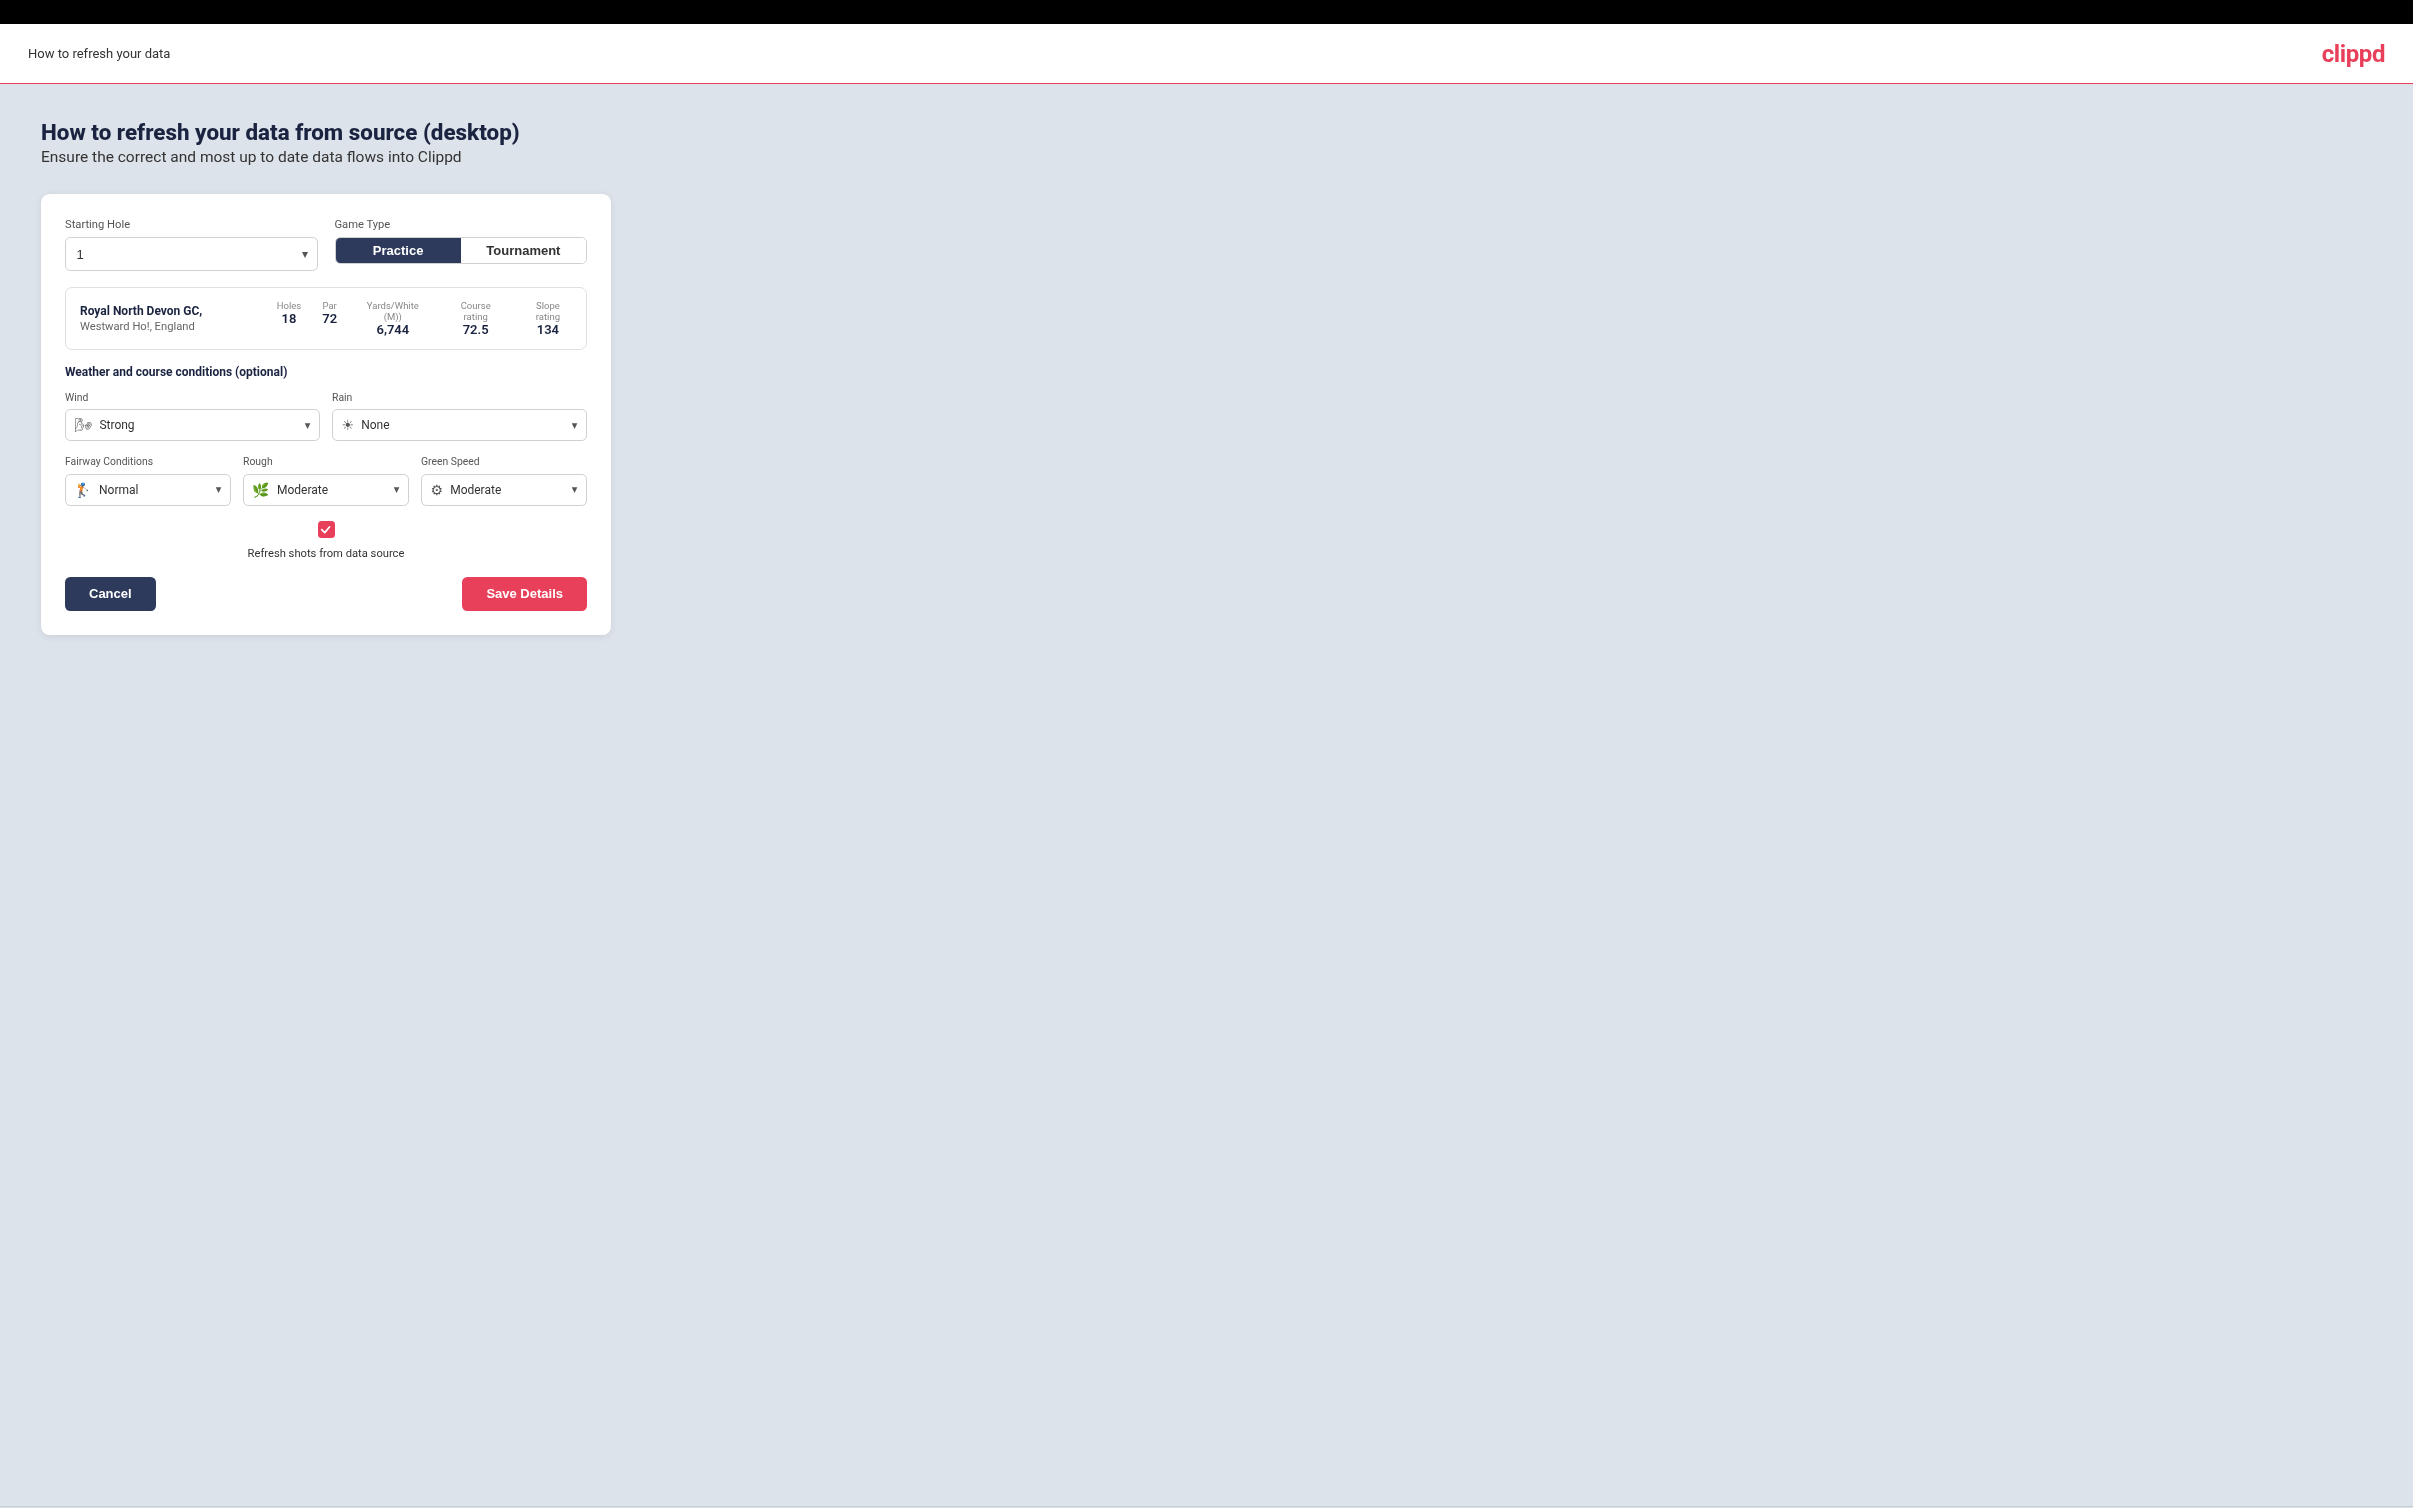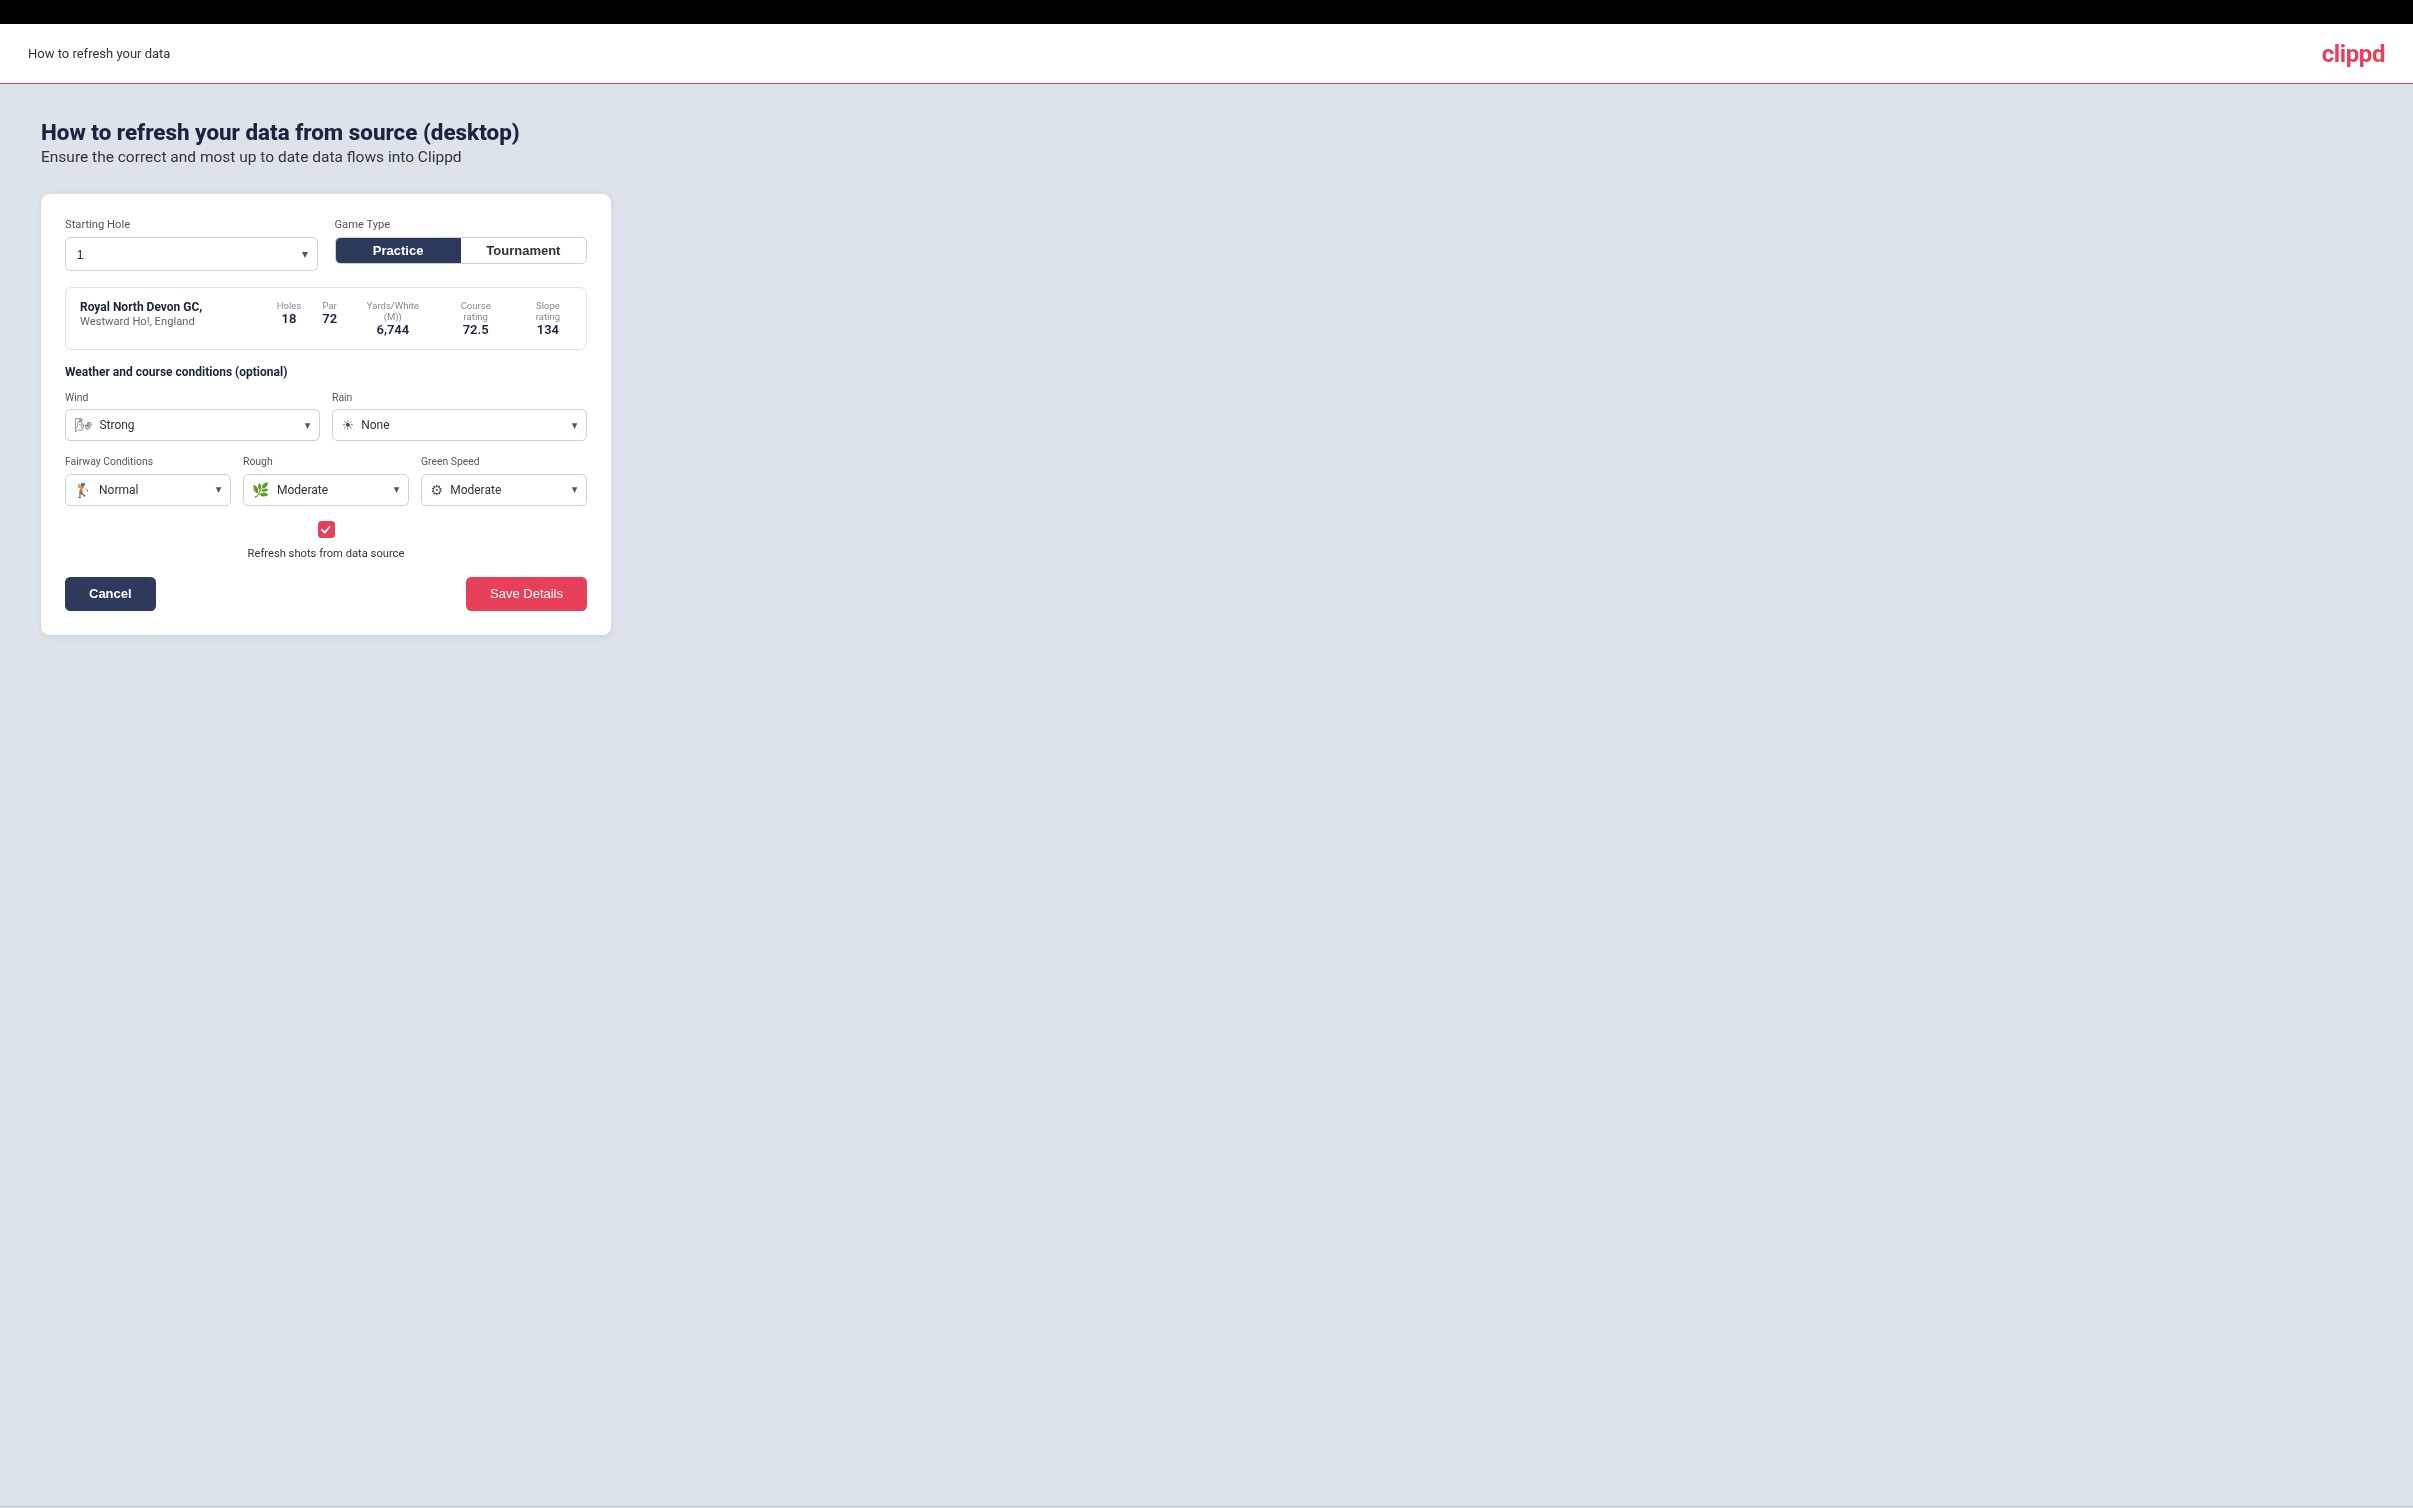--- a/index.html
+++ b/index.html
@@ -122,20 +122,21 @@
     .game-type-btn.inactive {
       background: #fff;
       color: #333;
     }
     .course-row {
       border: 0.9px solid #e0e0e0;
       border-radius: 7px;
       padding: 12px 14px;
       margin-bottom: 15.5px;
       display: flex;
+      align-items: center;
       gap: 0;
     }
     .course-info {
       flex: 2;
     }
     .course-name {
       font-weight: 700;
       color: #1a2340;
       font-size: 12px;
     }
@@ -250,21 +251,21 @@
       font-weight: 600;
       cursor: pointer;
     }
     .btn-save {
       background: #e8405a;
       color: #fff;
       border: none;
       border-radius: 5.2px;
       padding: 9.5px 24px;
       font-size: 13px;
-      font-weight: 400;
+      font-weight: 700;
       cursor: pointer;
     }
     .side-description {
       max-width: 311px;
       padding-top: 8.6px;
     }
     .side-text {
       font-size: 17px;
       line-height: 1.55;
       color: #1a2340;

